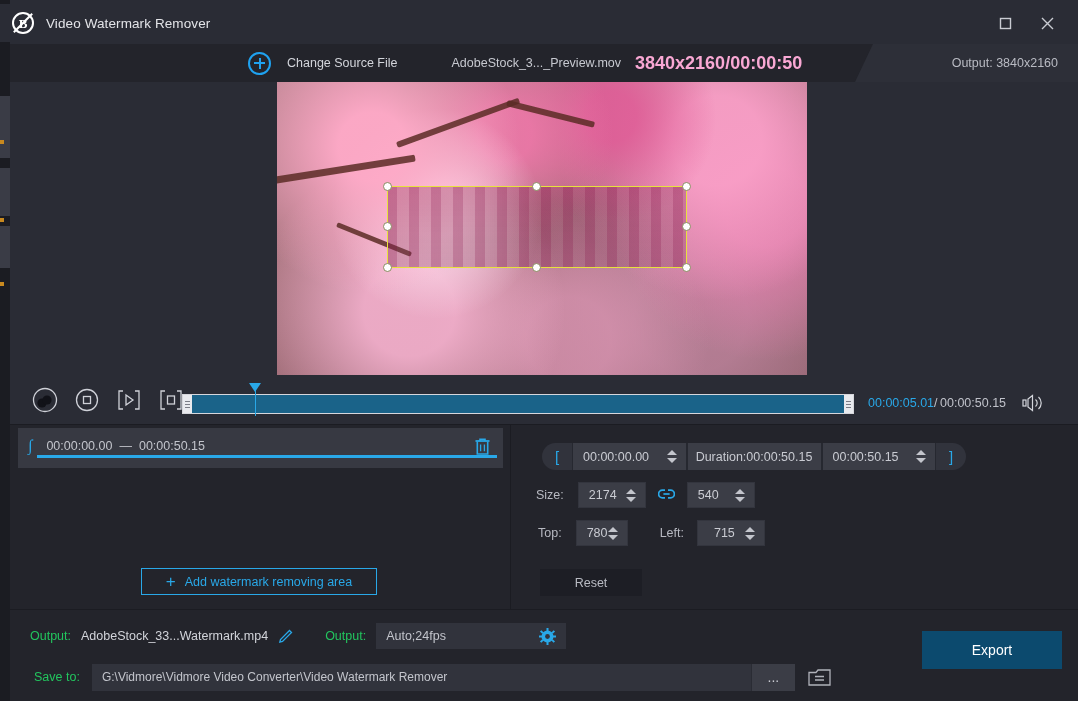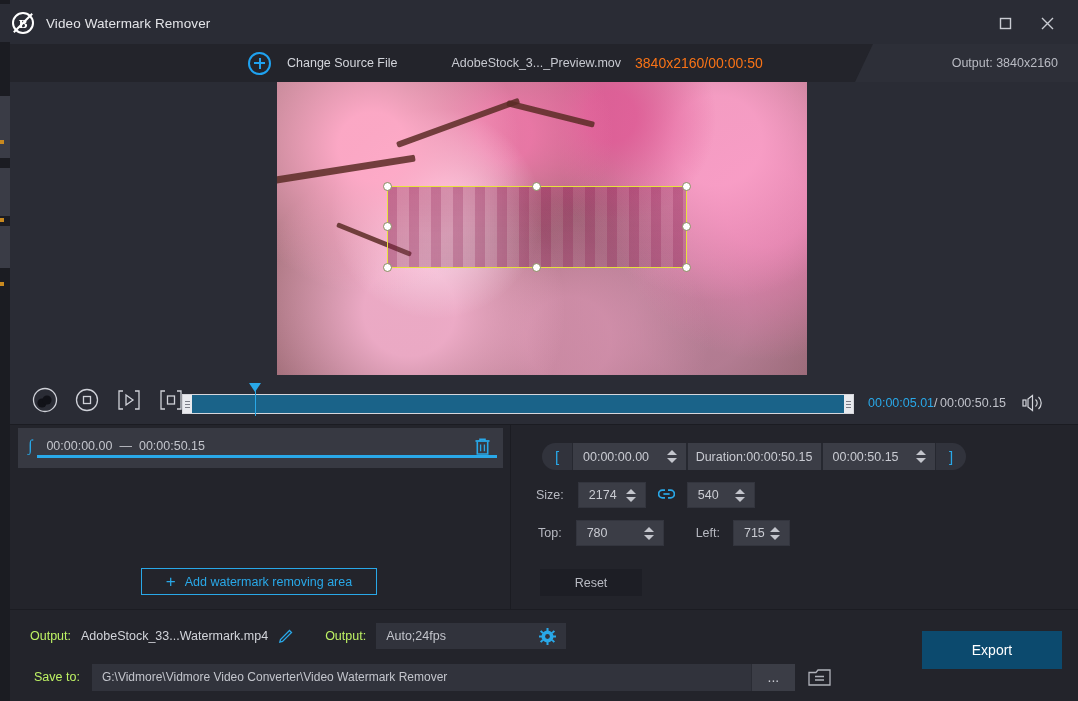--- a/index.html
+++ b/index.html
@@ -77,21 +77,21 @@
     width:23px; height:23px; border-radius:50%;
     border:2px solid #1fa2f0; position:relative; flex:none;
   }
   .plus-circle::before, .plus-circle::after{
     content:""; position:absolute; background:#1fa2f0;
   }
   .plus-circle::before{ left:4px; top:8.5px; width:11px; height:2px; }
   .plus-circle::after{ top:4px; left:8.5px; height:11px; width:2px; }
   .chg-src { margin-left:16px; color:#d3d5db; font-size:12.5px; }
   .src-name { margin-left:54px; color:#c7c9d0; font-size:12.5px; }
-  .src-meta { margin-left:14px; color:#f97316; font-size:14px; }
+  .src-meta { margin-left:14px; color:#f9a8d4; font-size:18px;font-weight:bold; }
 
   .src-right {
     position:absolute; right:0; top:0; height:38px; width:225px;
     background:#2d2f38;
     clip-path: polygon(20px 0, 225px 0, 225px 38px, 2px 38px);
     display:flex; align-items:center; justify-content:flex-end;text-align:right;
   }
   .src-right .lbl { margin-right:20px; color:#b9bbc3; font-size:12.5px; }
 
   
@@ -231,21 +231,21 @@
   .reset-btn {
     position:absolute; left:540px; top:569px; width:102px; height:27px;
     background:#1d1e25; color:#b9bbc3; font-size:12.5px;
     display:flex; align-items:center; justify-content:center; border:none;
     font-family:"Liberation Sans", sans-serif;
   }
 
   
   .bottom { position:absolute; left:10px; top:610px; width:1068px; height:91px; background:#23242b; }
   .bt-row1 { position:absolute; left:0; top:13px; height:26px; display:flex; align-items:center; }
-  .bt-lbl { color:#bef264; font-size:12.5px; }
+  .bt-lbl { color:#22c55e; font-size:12.5px; }
   .pencil { color:#29a8e8; display:flex; }
   .fmt-box {
     width:190px; height:26px; background:#31333c; display:flex; align-items:center;
     padding:0 10px;
   }
   .fmt-box .v { color:#c3c5cc; font-size:12.5px; }
   .gear { margin-left:auto; color:#29a8e8; display:flex; }
 
   .bt-row2 { position:absolute; left:0; top:53px; height:28px; display:flex; align-items:center; }
   .path-box {
@@ -468,29 +468,29 @@
       <span class="v">540</span>
       <span class="spin">
           <span class="up"></span>
           <span class="dn"></span>
         </span>
     </span>
   </div>
 
   <div class="field-row" style="left:538px; top:520px;">
     <span class="fr-label">Top:</span>
-    <span class="num-box" style="width:88px; margin-left:14px;">
+    <span class="num-box" style="width:52px; margin-left:14px;">
       <span class="v">780</span>
       <span class="spin">
           <span class="up"></span>
           <span class="dn"></span>
         </span>
     </span>
     <span class="fr-label" style="margin-left:32px;">Left:</span>
-    <span class="num-box" style="width:57px; margin-left:13px;">
+    <span class="num-box" style="width:68px; margin-left:13px;padding-left:6px;">
       <span class="v">715</span>
       <span class="spin">
           <span class="up"></span>
           <span class="dn"></span>
         </span>
     </span>
   </div>
 
   <button class="reset-btn">Reset</button>
 

